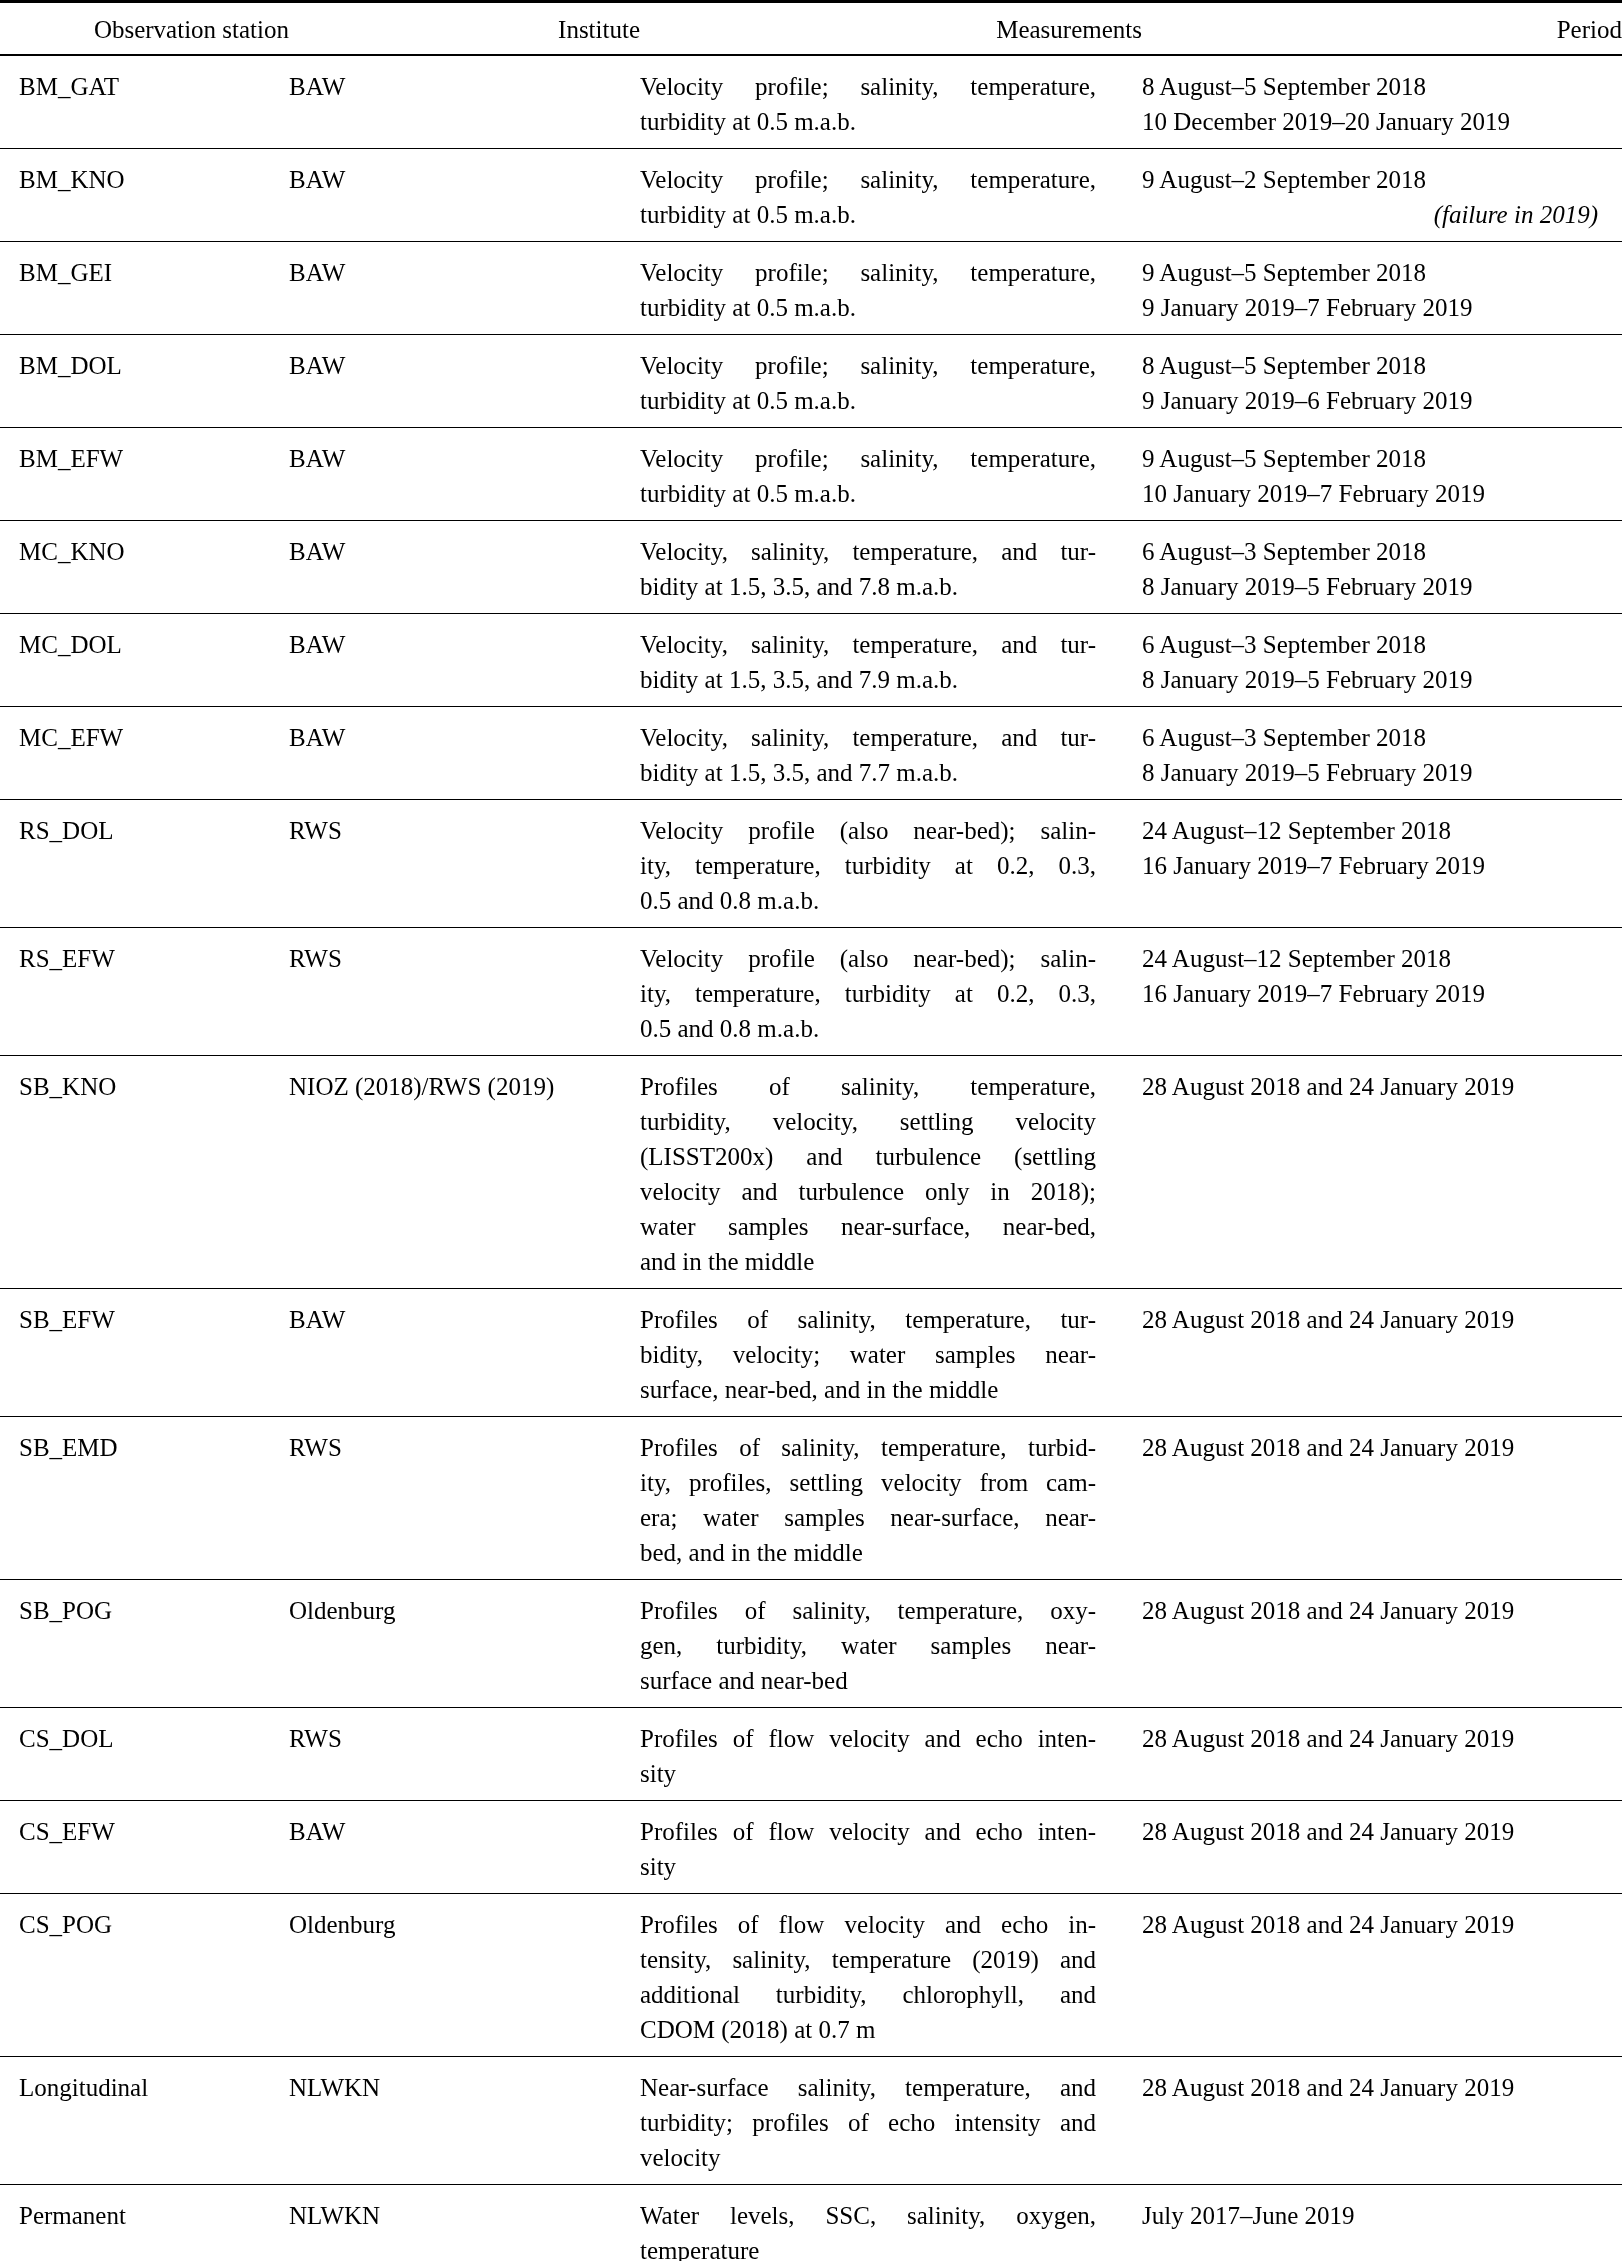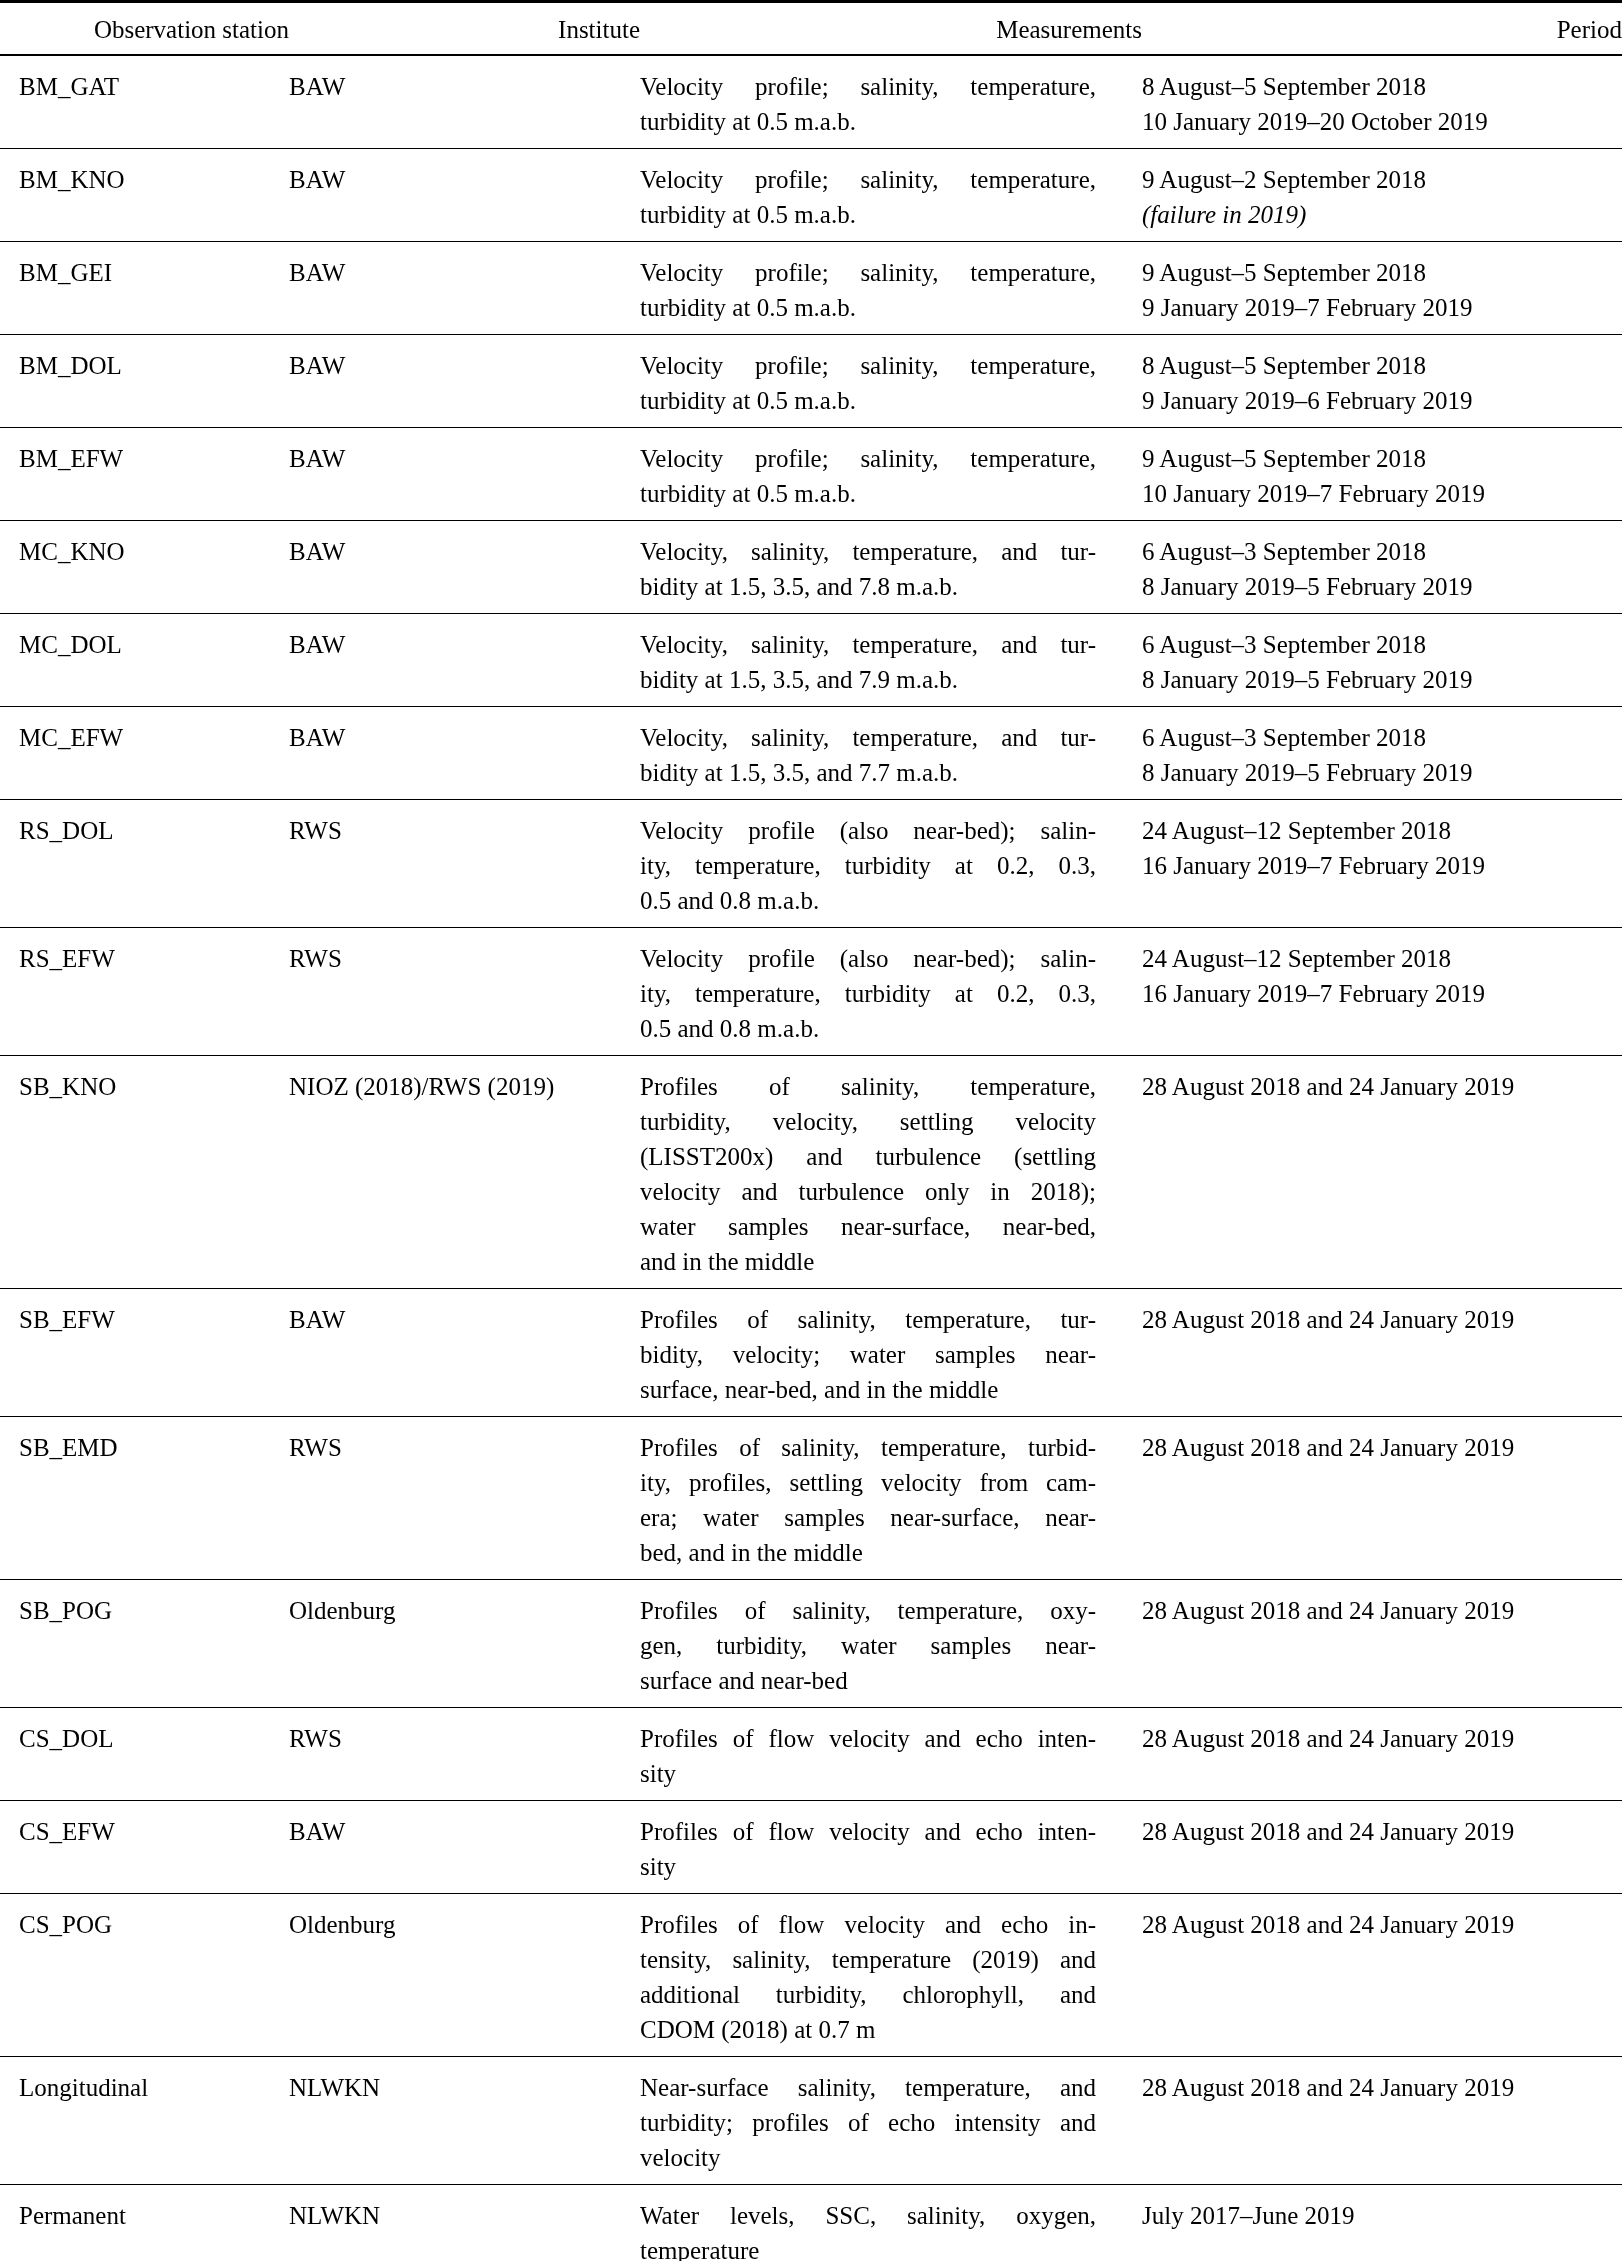--- a/index.html
+++ b/index.html
@@ -41,21 +41,21 @@
   tbody tr:last-child { border-bottom: 3.9px solid #000; }
   td.meas { padding-right: 46px; }
   td.period { padding-right: 24px; }
   .line { display: block; }
   
   td.meas .line:not(.last) {
     text-align: justify;
     text-align-last: justify;
   }
   
-  td.period.fail-note .line:nth-child(2) { font-style: italic; }
+  td.period.fail-note .line:nth-child(2) { font-style: italic; text-align: right; }
 </style>
 </head>
 <body>
 
 <table class="obs-table">
   <colgroup>
     <col class="c1">
       <col class="c2">
       <col class="c3">
       <col class="c4">
@@ -71,21 +71,21 @@
   <tbody>
     <tr>
       <td class="station">BM_GAT</td>
       <td class="inst">BAW</td>
       <td class="meas">
           <span class="line">Velocity profile; salinity, temperature,</span>
           <span class="line last">turbidity at 0.5 m.a.b.</span>
         </td>
       <td class="period">
           <span class="line">8 August–5 September 2018</span>
-          <span class="line last">10 January 2019–20 October 2019</span>
+          <span class="line last">10 December 2019–20 January 2019</span>
         </td>
     </tr>
     <tr>
       <td class="station">BM_KNO</td>
       <td class="inst">BAW</td>
       <td class="meas">
           <span class="line">Velocity profile; salinity, temperature,</span>
           <span class="line last">turbidity at 0.5 m.a.b.</span>
         </td>
       <td class="period fail-note">

